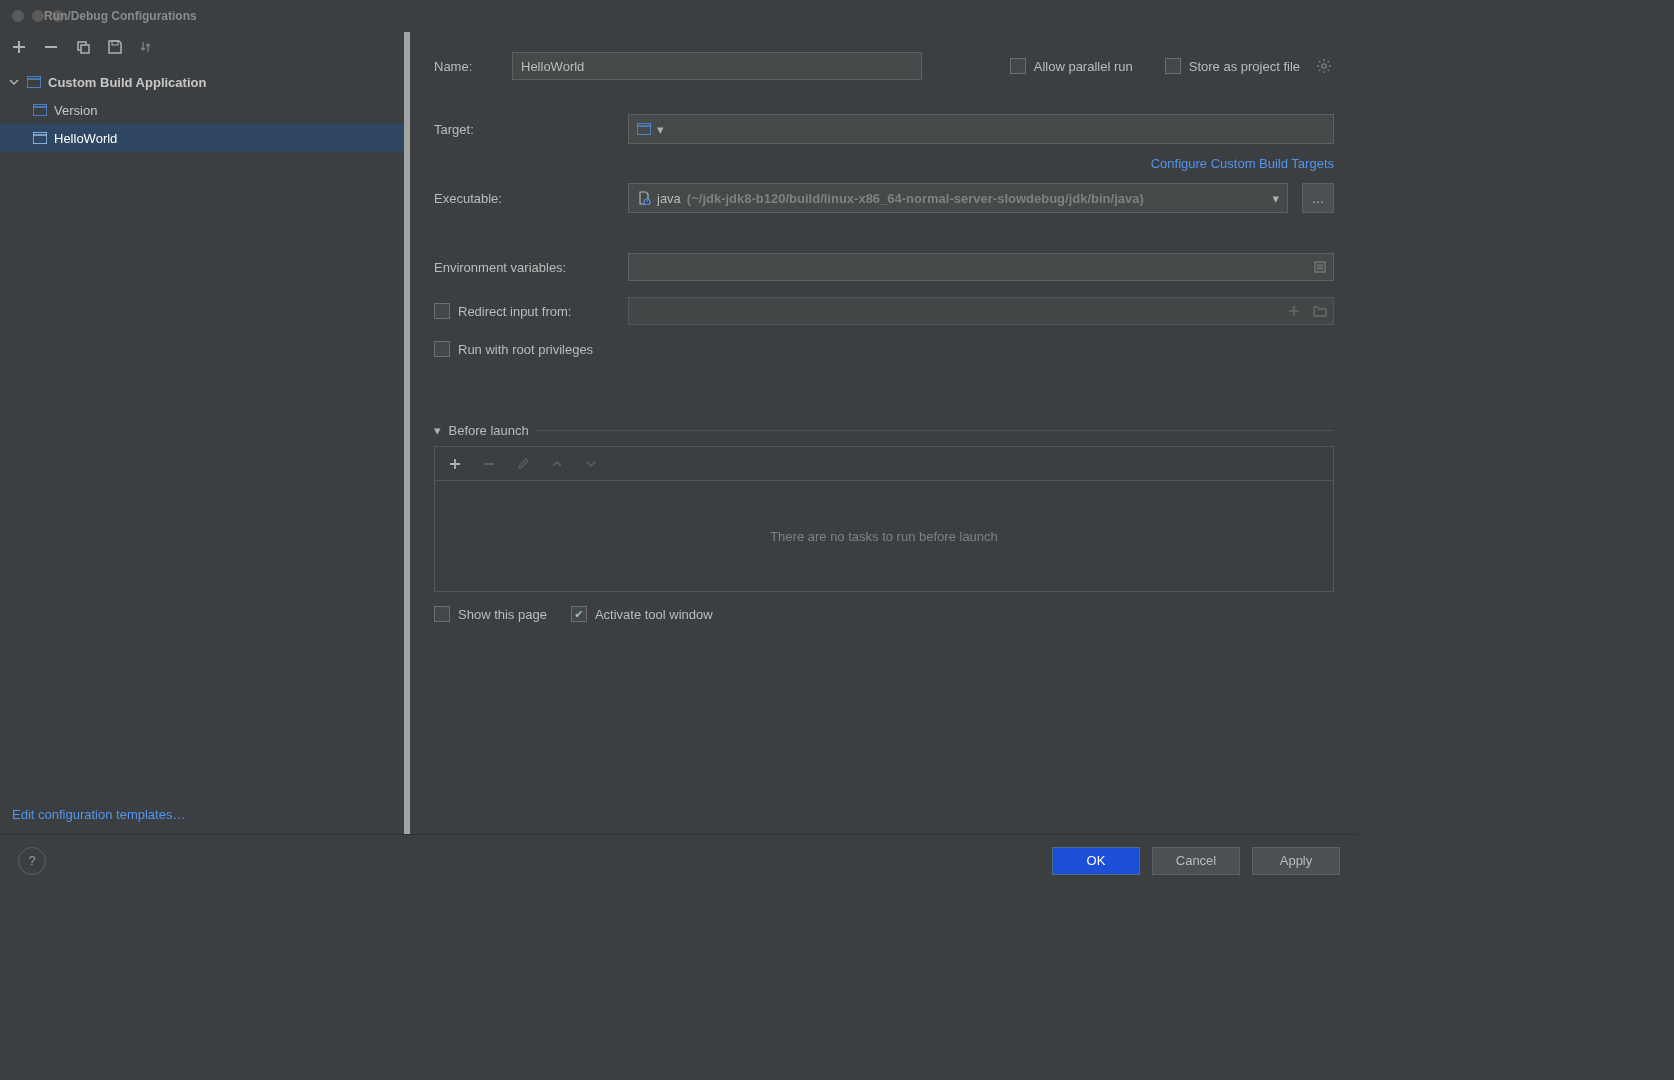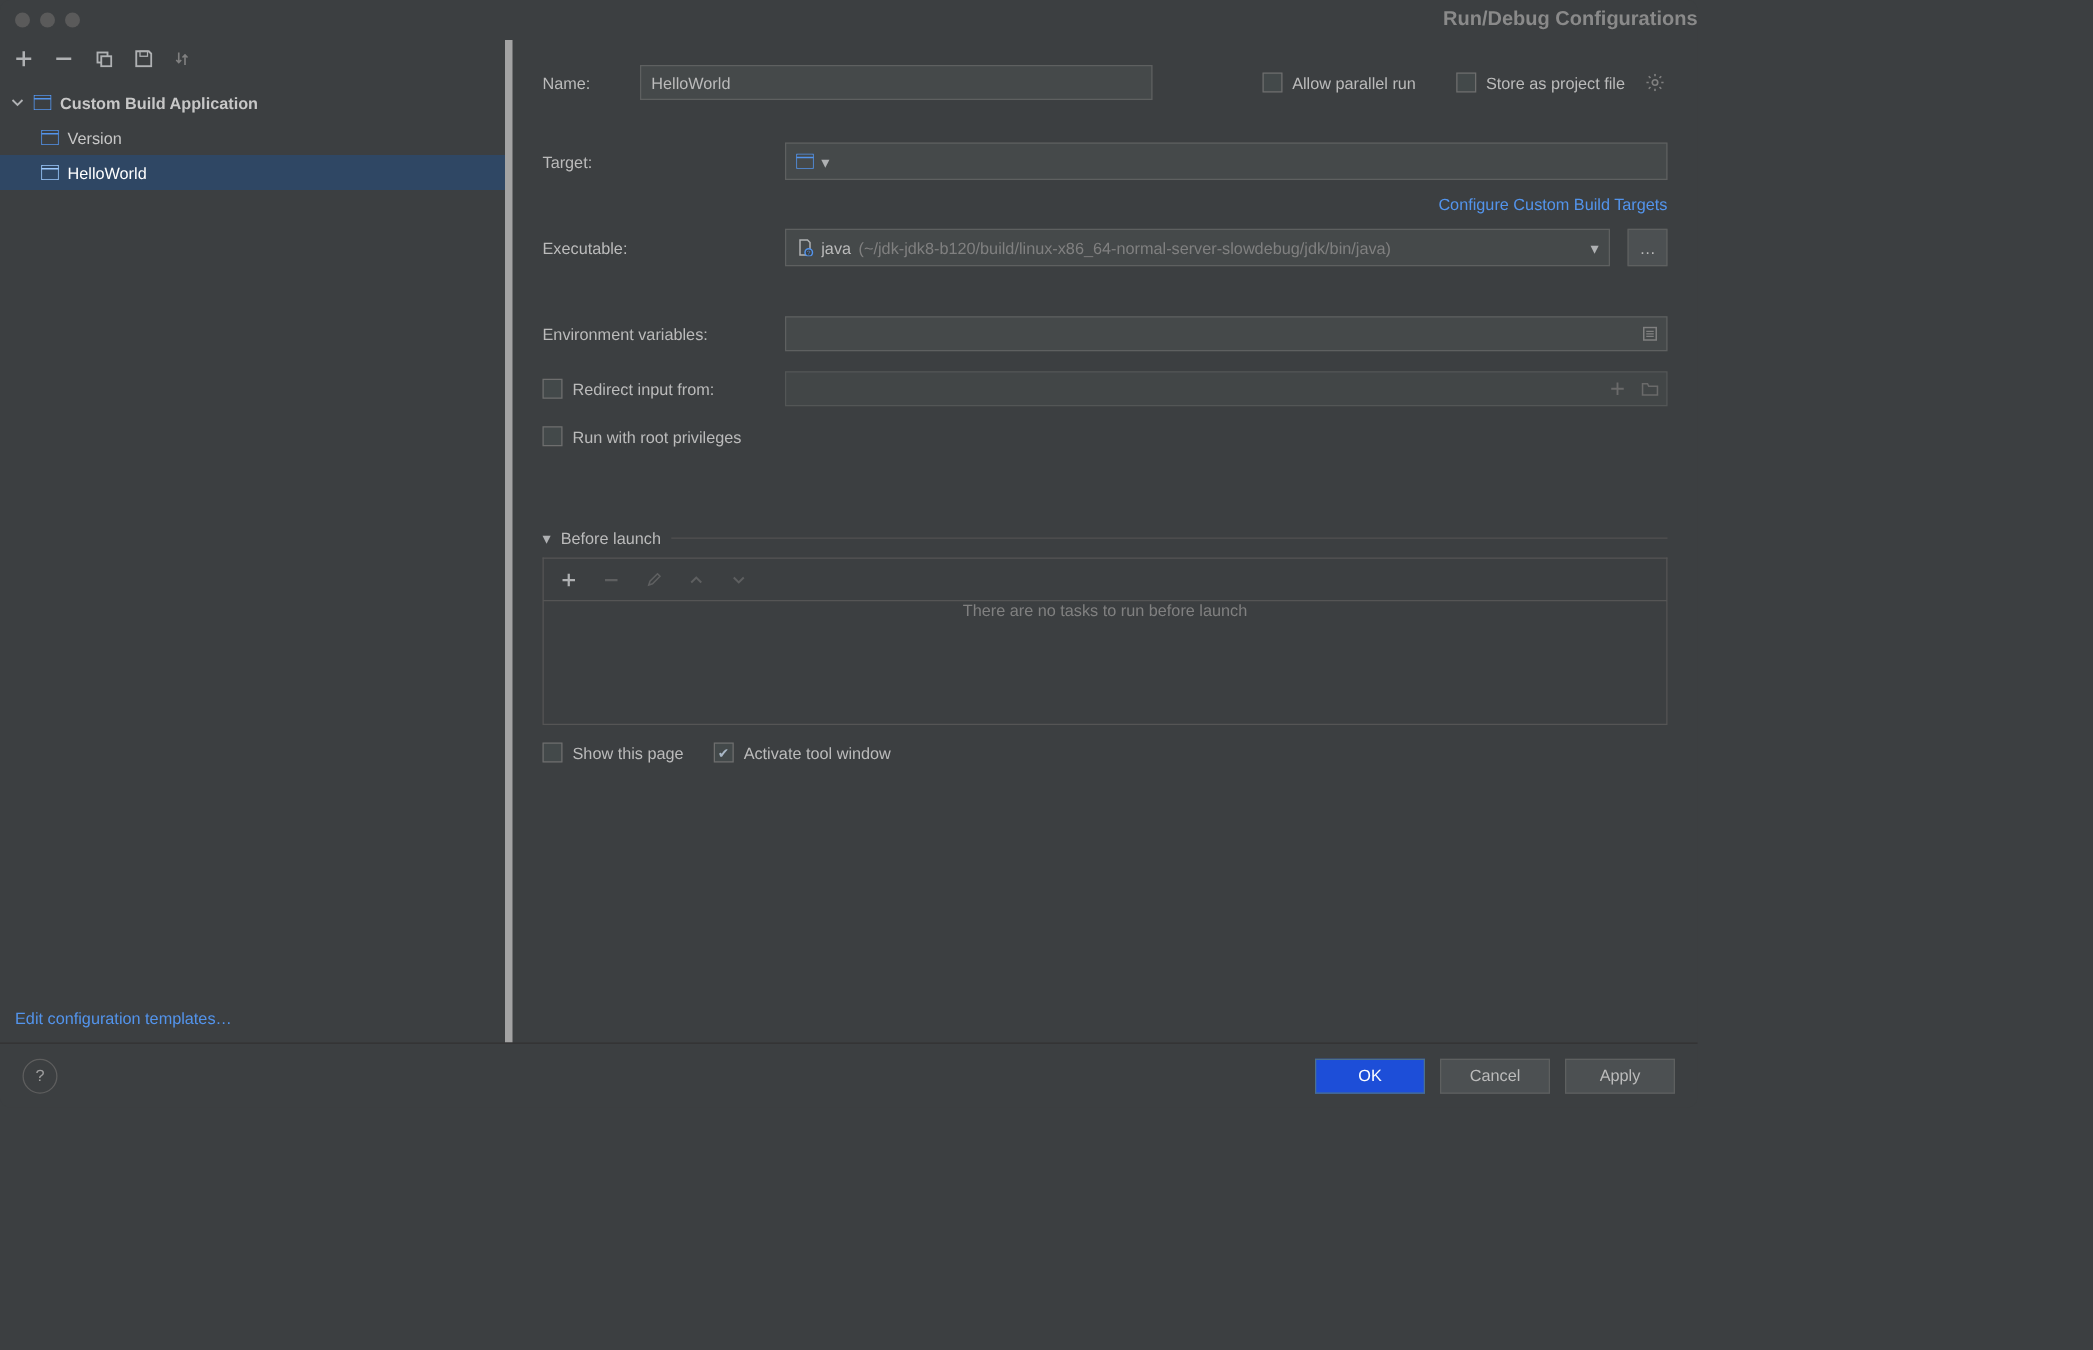--- a/index.html
+++ b/index.html
@@ -23,21 +23,21 @@
 }
 .titlebar {
   height: 32px;
   display: flex;
   align-items: center;
   position: relative;
   padding: 0 12px;
 }
 .traffic-lights { display:flex; gap:8px; align-items:center; }
 .tlight { width:12px; height:12px; border-radius:50%; background:#5a5a5a; }
-.title-text { position:absolute; left:0; right:0; text-align:right; color:#8a8a8a; font-weight:600; font-size:16px;margin-left:44px; }
+.title-text { position:absolute; left:0; right:0; text-align:left; color:#8a8a8a; font-weight:600; font-size:12px;margin-left:44px; }
 .body-area { display:flex; flex:1; min-height:0; }
 .sidebar {
   width: 410px;
   border-right: 6px solid #a3a3a3;
   display:flex;
   flex-direction:column;
 }
 .sidebar-toolbar {
   height: 30px;
   display:flex;
@@ -76,21 +76,21 @@
   border:1px solid #5e6060;
   height:30px;
   display:flex;
   align-items:center;
   padding:0 8px;
   gap:6px;
   flex:1;
   min-width:0;
 }
 .dropdown .dd-text { flex:1; color:#bbbbbb; white-space:nowrap; overflow:hidden; text-overflow:ellipsis; }
-.dropdown .dd-secondary { color:#808080; margin-left:6px; }
+.dropdown .dd-secondary { color:#808080; margin-left:6px;font-weight:bold; }
 .dd-arrow { color:#afb1b3; }
 .checkbox { width:16px; height:16px; border:1px solid #6e6e6e; background:#43494a; display:inline-flex; align-items:center; justify-content:center; }
 .checkbox.checked::after { content:'✔'; color:#a9b7c6; font-size:11px; }
 .chk-wrap { display:flex; align-items:center; gap:8px; }
 .right-link { text-align:right; margin-top:-4px; margin-bottom:12px; }
 .input-inner { position:relative; flex:1; display:flex; min-width:0; }
 .input-inner .text-input { flex:1; padding-right:56px; min-width:0; }
 .input-suffix { position:absolute; right:4px; top:50%; transform:translateY(-50%); display:flex; gap:6px; }
 .icon-btn { width:20px; height:20px; display:flex; align-items:center; justify-content:center; color:#808080; }
 .browse-btn {
@@ -98,21 +98,21 @@
   border:1px solid #5e6060; display:flex; align-items:center; justify-content:center; color:#bbbbbb;
 }
 .section-header { display:flex; align-items:center; gap:8px; margin-top:50px; margin-bottom:0; }
 .section-header .line { flex:1; height:1px; background:#515151; }
 .section-header .sh-arrow { color:#afb1b3; }
 .before-toolbar {
   border:1px solid #555555; border-bottom:none;
   height:34px; display:flex; align-items:center; gap:14px; padding:0 10px; margin-top:8px;
 }
 .before-body {
-  border:1px solid #555555; height:100px; display:flex; justify-content:center; color:#808080;
+  border:1px solid #555555; height:112px; display:flex; align-items:center; justify-content:center; color:#808080;
 }
 .bottom-checks { display:flex; gap:24px; padding:14px 0; }
 .footer {
   height:52px; border-top:1px solid #323232; display:flex; align-items:center; padding:0 18px; gap:12px;
 }
 .footer .spacer { flex:1; }
 .help-circle {
   width:28px; height:28px; border-radius:50%; border:1px solid #5e5e5e; display:flex; align-items:center; justify-content:center; color:#9e9e9e;
 }
 .btn {

